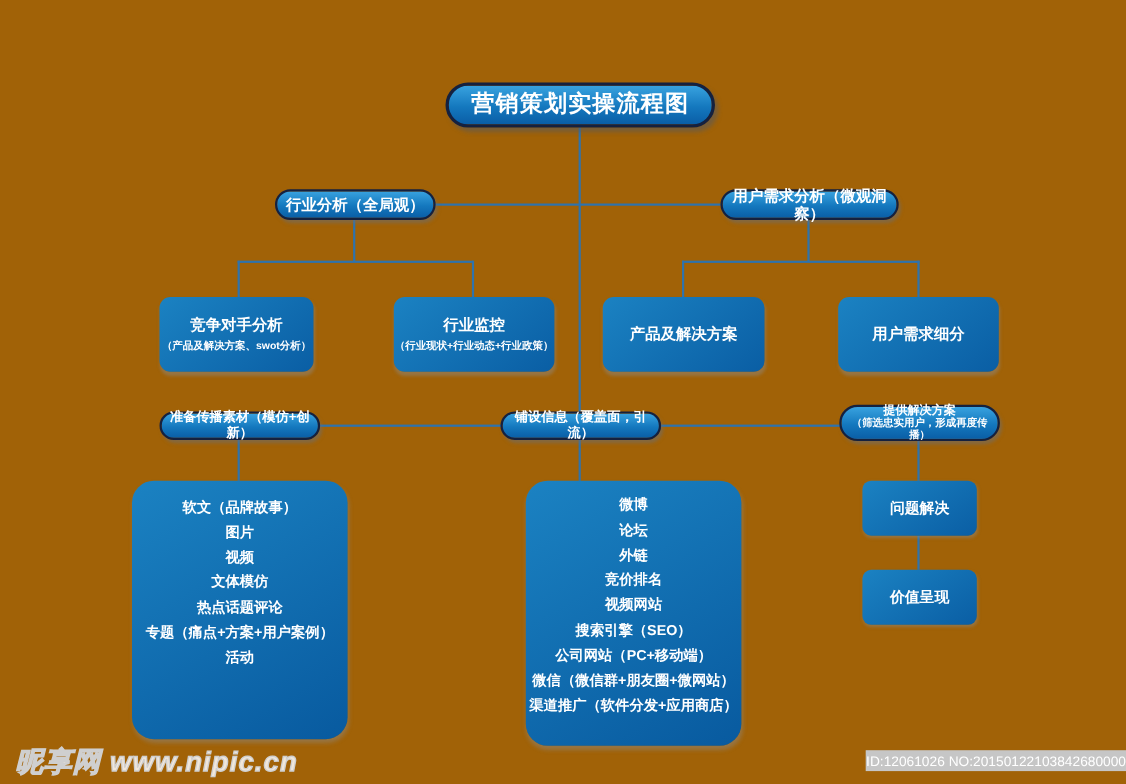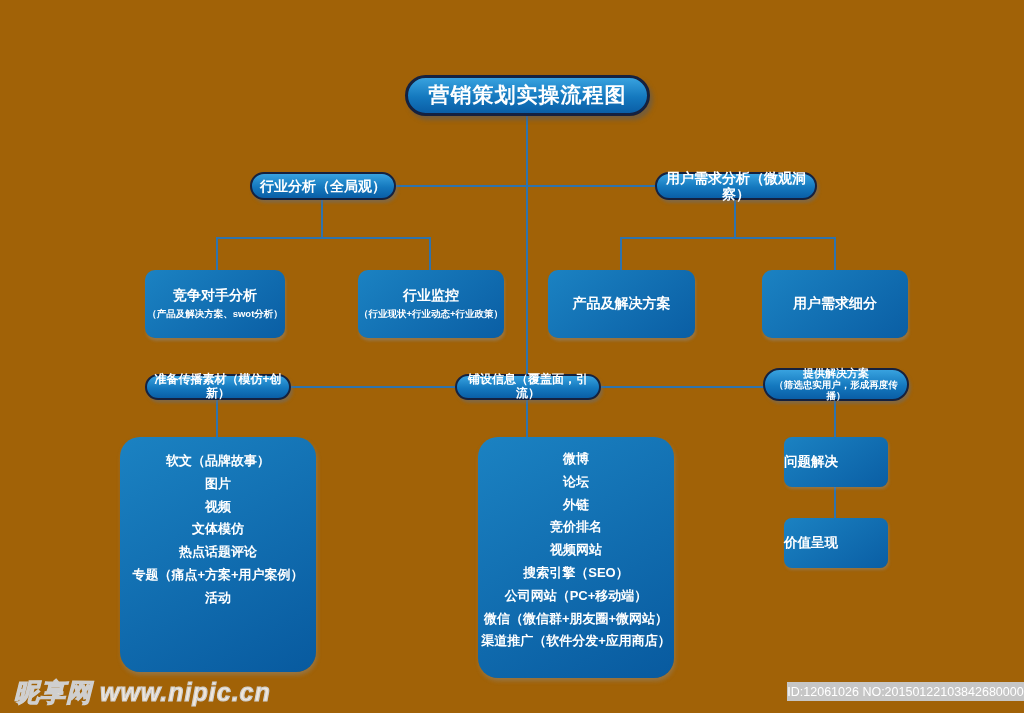--- a/index.html
+++ b/index.html
@@ -60,21 +60,21 @@
     border-radius:20px;
     box-shadow:1px 3px 4px rgba(140,140,140,0.45);
     color:#ffffff;text-align:center;
     box-sizing:border-box;
   }
   .bigbox .item{
     font-size:13px;font-weight:bold;line-height:22.8px;white-space:nowrap;
   }
   .sbox{
     position:absolute;
-    display:flex;align-items:center;justify-content:flex-start;
+    display:flex;align-items:center;justify-content:center;
     background:linear-gradient(145deg,#1b82c2 0%,#0a5ea4 100%);
     border-radius:8px;
     box-shadow:1px 2px 3px rgba(140,140,140,0.45);
     color:#ffffff;font-size:13.5px;font-weight:bold;
     box-sizing:border-box;
   }
 
   
   .watermark{
     position:absolute;

